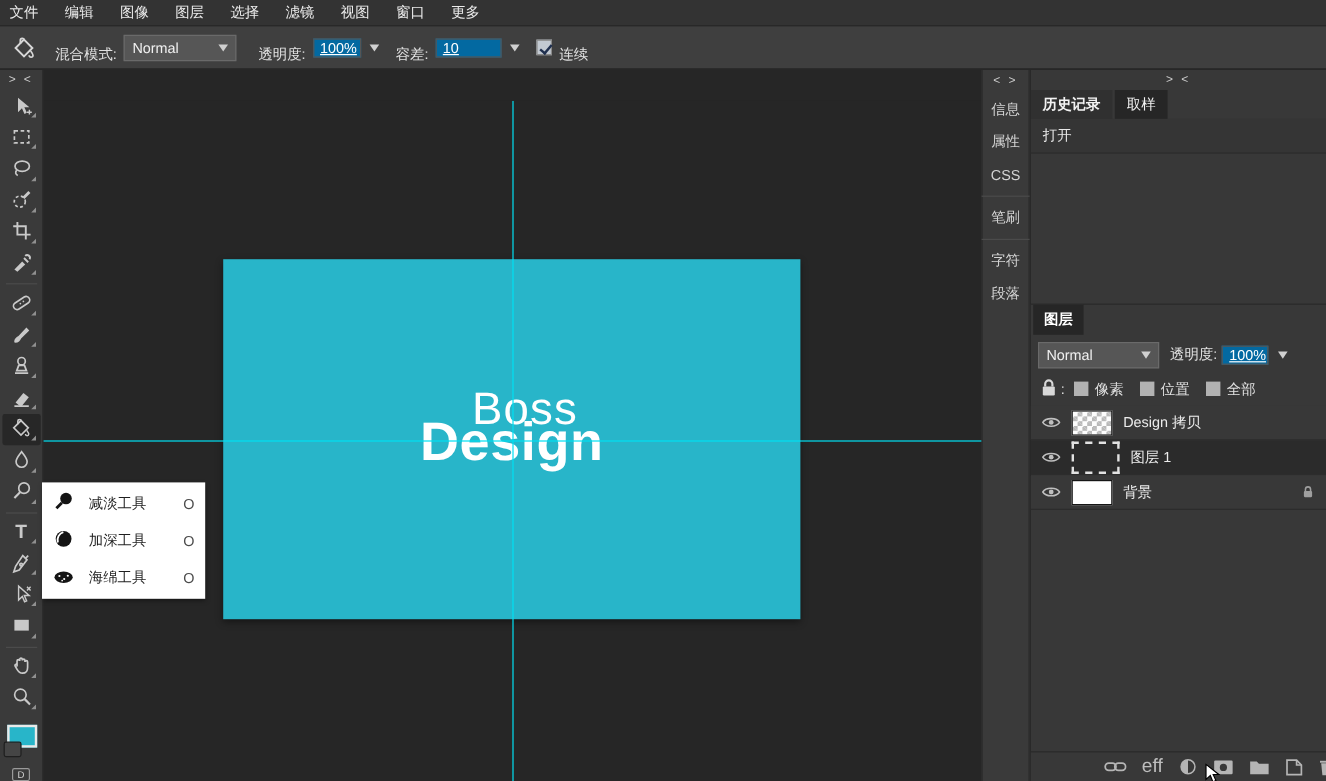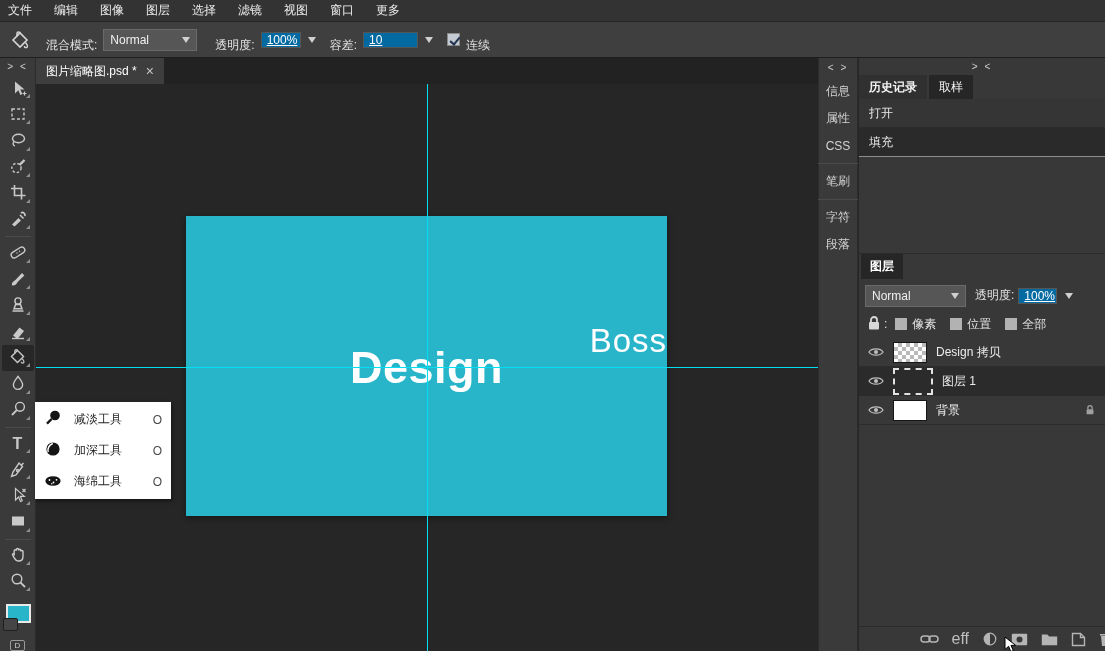--- a/index.html
+++ b/index.html
@@ -55,21 +55,21 @@
   .tabbar { position:absolute; left:36px; top:58px; width:782px; height:26px; background:#222; display:flex; }
   .doc-tab { height:26px; background:#3e3e3e; color:#fff; display:flex; align-items:center;
     gap:9px; padding:0 10px; cursor:pointer; }
   .doc-close { color:#c4c4c4; font-size:14px; line-height:1; cursor:pointer; }
   
   .canvas-area { position:absolute; left:36px; top:84px; width:782px; height:567px;
     background:#262626; overflow:hidden; }
   .artboard { position:absolute; left:150px; top:132px; width:481px; height:300px;
     box-shadow:0 2px 6px rgba(0,0,0,.45); }
   .ab-text { position:absolute; left:0; right:0; top:110px; text-align:center; color:#fff; }
-  .ab-line1 { font-size:33px; line-height:30px; letter-spacing:1px; margin-left:22px;text-align:right; }
+  .ab-line1 { font-size:38px; line-height:30px; letter-spacing:1px; margin-left:22px; }
   .ab-line2 { font-size:45px; line-height:36px; font-weight:bold; margin-top:-6px; letter-spacing:0.5px; }
   .guide-h { position:absolute; left:0; width:782px; top:283px; height:1px; z-index:3;}
   .guide-v { position:absolute; top:0; height:567px; left:391px; width:1px; z-index:3;}
   
   .flyout { position:absolute; left:35px; top:402px; width:136px; padding:2px 0;
     background:#fff; z-index:60; box-shadow:1px 2px 4px rgba(0,0,0,.5); }
   .flyout-item { height:31px; display:flex; align-items:center; gap:12px; padding:0 9px;
     color:#1f1f1f; cursor:pointer; }
   .flyout-item .shortcut { margin-left:auto; color:#4a4a4a; }
   
@@ -282,26 +282,20 @@
             <path d="M11.6 11.6 L16 16" stroke-width="1.8"></path>
           </svg></span>
       </div>
     <div class="swatches">
       <div class="fg-swatch" style="background: rgb(40, 181, 201);"></div>
       <div class="bg-swatch"></div>
     </div>
     <div class="default-d">D</div>
   </div>
 
-  <div class="tabbar">
-    <div class="doc-tab">
-      <span>图片缩略图.psd *</span>
-      <span class="doc-close">×</span>
-    </div>
-  </div>
 
   <div class="canvas-area">
     <div class="artboard" id="artboard" style="background: rgb(40, 181, 201);">
       <div class="ab-text" style="color: rgb(255, 255, 255);">
         <div class="ab-line1">Boss</div>
         <div class="ab-line2">Design</div>
       </div>
     </div>
     <div class="guide-h" id="guide-h" style="background: rgb(0, 223, 242);"></div>
     <div class="guide-v" id="guide-v" style="background: rgb(0, 223, 242);"></div>
@@ -349,21 +343,20 @@
     <div class="rs-item">段落</div>
   </div>
 
   <div class="right-panel">
     <div class="collapse rp-collapse">&gt; &lt;</div>
     <div class="rp-tabs">
       <div class="rp-tab active">历史记录</div>
       <div class="rp-tab">取样</div>
     </div>
     <div class="history-entry">打开</div>
-    <div class="history-entry current">填充</div>
 
     <div class="layers-tab-row">
       <div class="layers-tab">图层</div>
     </div>
 
     <div class="layers-controls">
       <div class="dropdown lc-blend">
         <span>Normal</span>
         <span class="tri"></span>
       </div>

